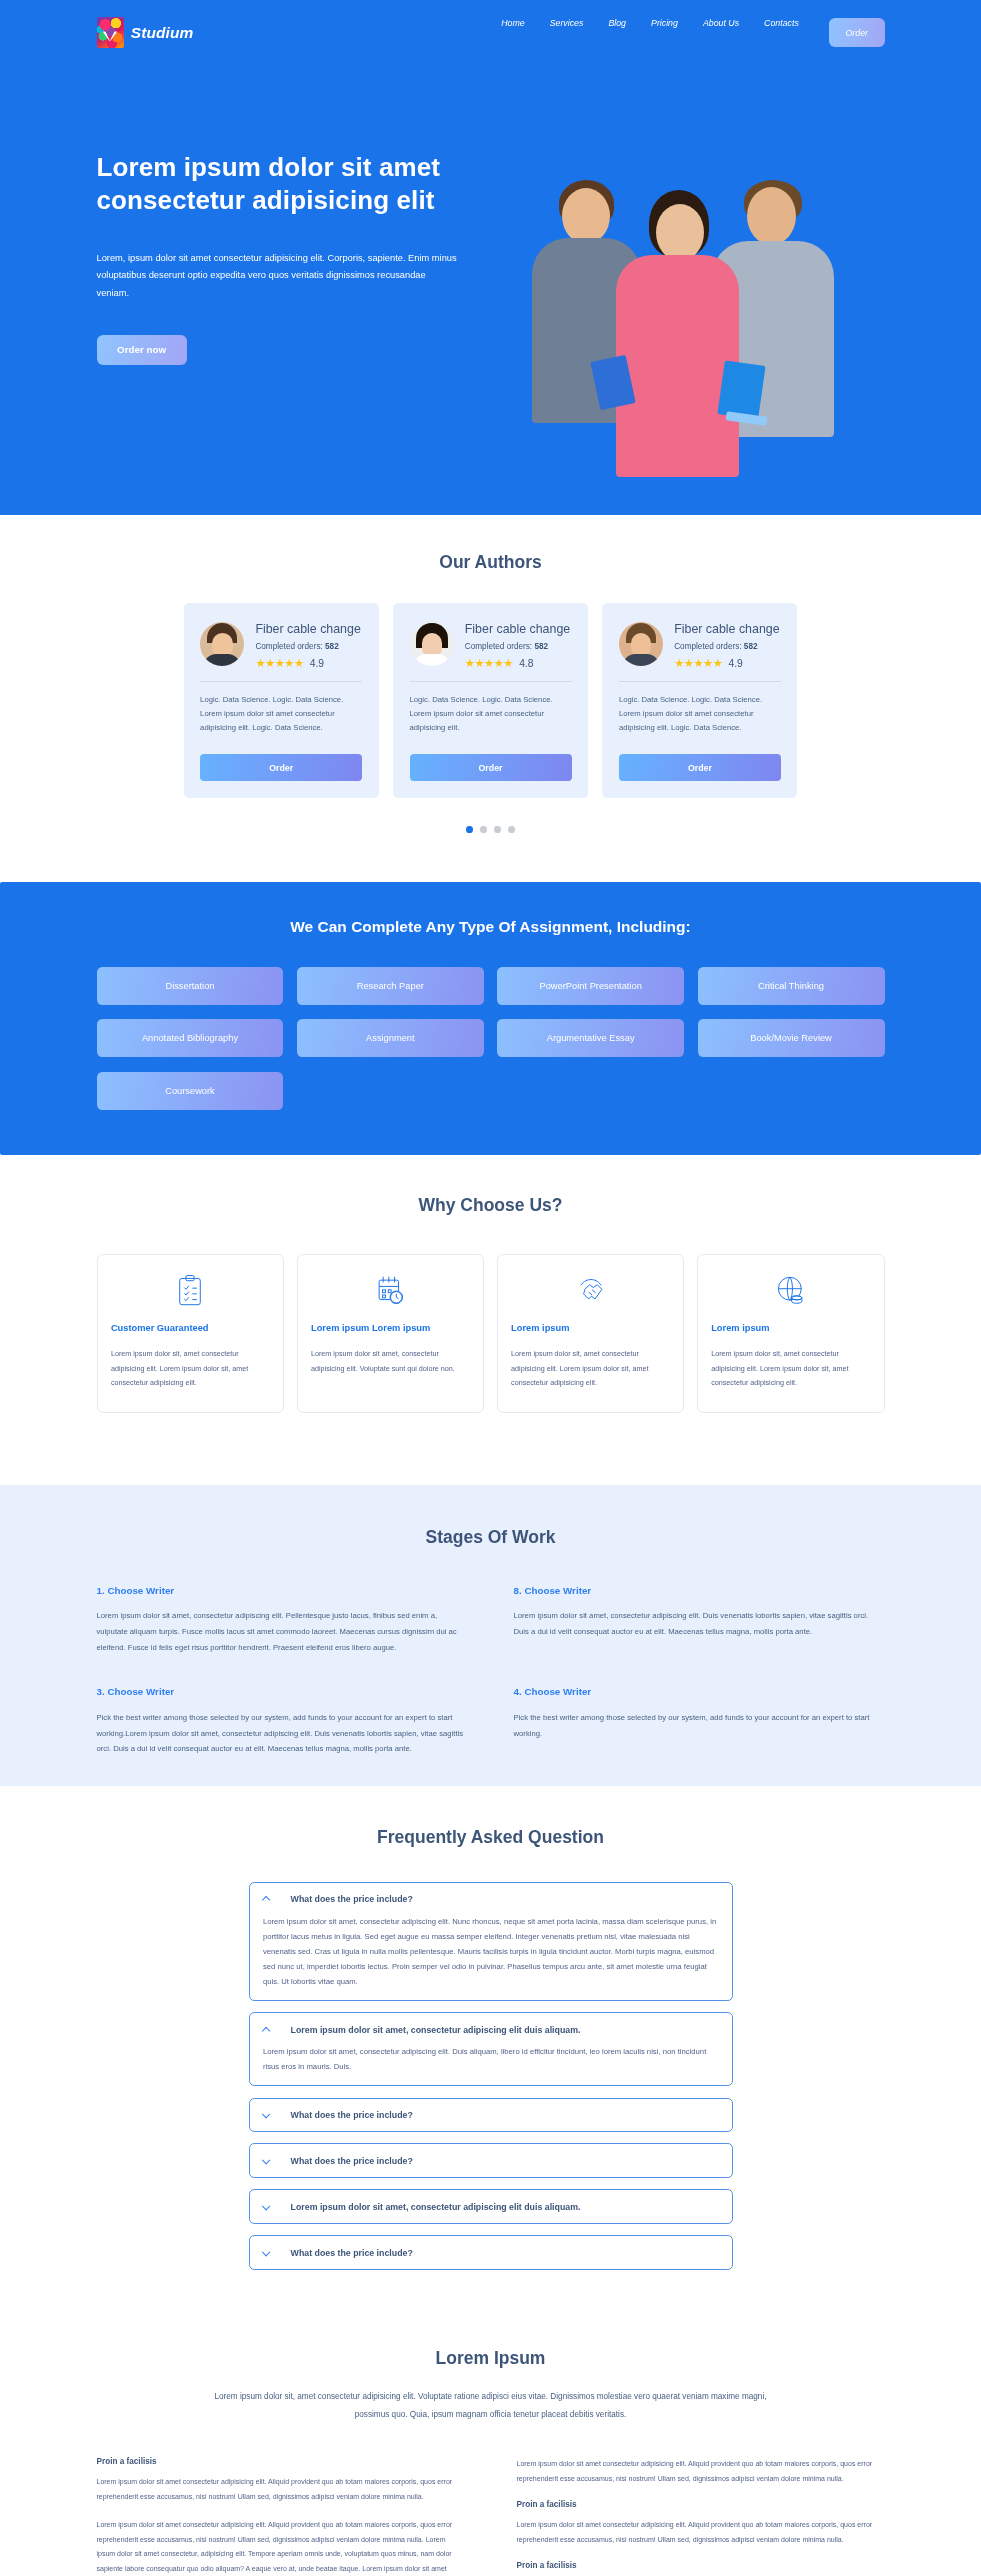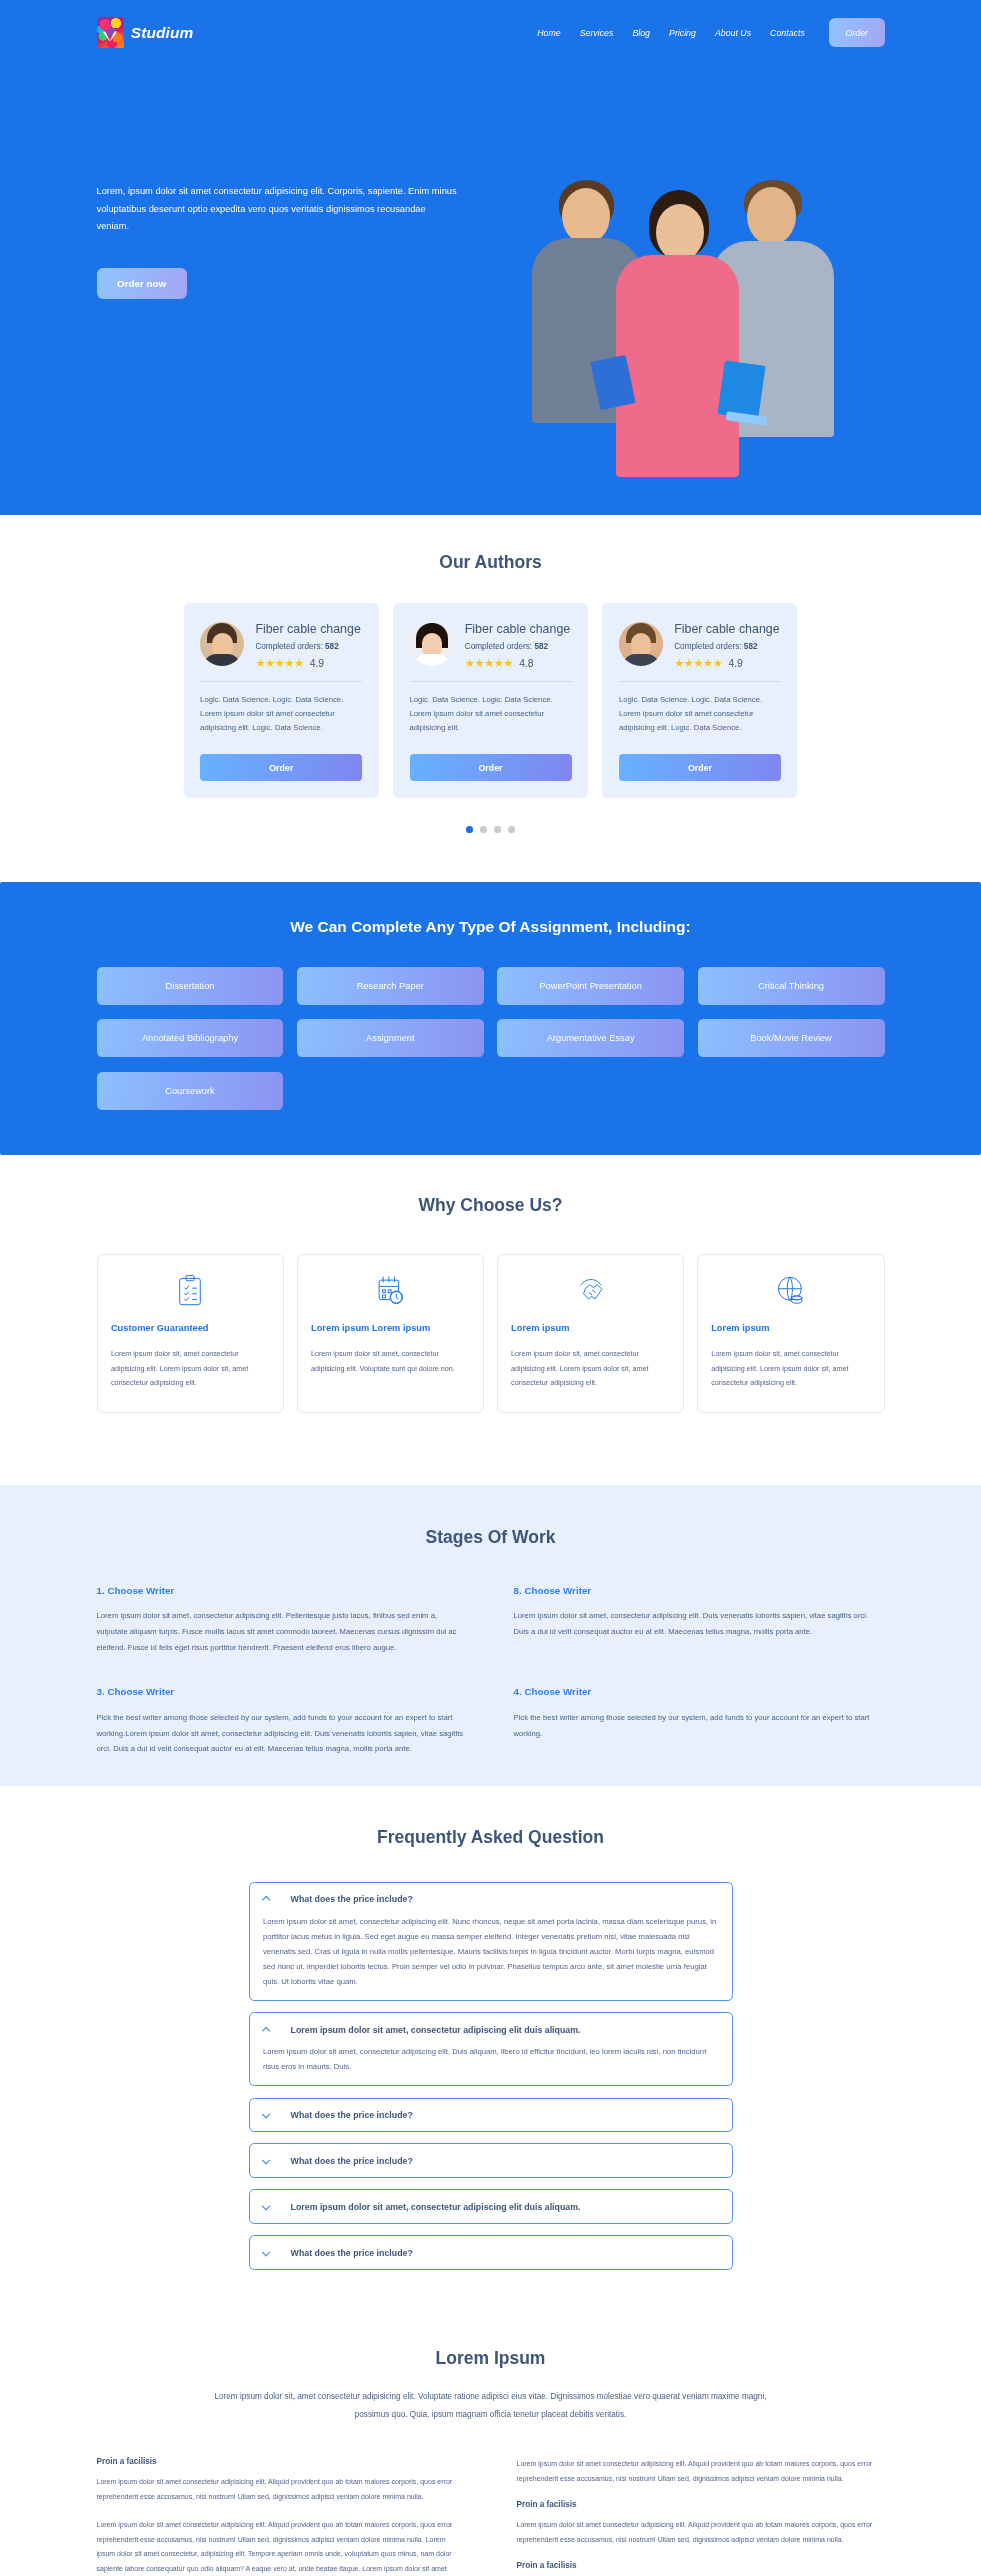--- a/index.html
+++ b/index.html
@@ -46,21 +46,21 @@
     width:14.4px;height:8.2px;
     border-left:2.6px solid #fff;border-right:2.6px solid #fff;border-bottom:2.6px solid #fff;
     transform:skewX(0deg);
     clip-path:polygon(0 0, 18% 0, 50% 100%, 82% 0, 100% 0, 55% 100%, 45% 100%);
     background:#fff;border:0;height:9.3px;
   }
   .brand-name{
     color:#fff;font-size:15.5px;font-weight:bold;letter-spacing:0.1px;
   }
   .nav-links{
-    margin-left:auto;display:flex;align-items:center;gap:19px;
+    margin-left:auto;display:flex;align-items:flex-start;gap:25px;
   }
   .nav-links a{
     color:#fff;text-decoration:none;font-size:8.8px;white-space:nowrap;
   }
   .nav-order{
     background:linear-gradient(100deg,#8fc4ff 0%,#a3a6f5 100%);
     color:#fff;font-size:8.8px;
     padding:9.3px 16.5px;border-radius:6.2px;
     margin-left:5.2px;
   }
@@ -221,20 +221,21 @@
       <a href="#">Blog</a>
       <a href="#">Pricing</a>
       <a href="#">About Us</a>
       <a href="#">Contacts</a>
       <a href="#" class="nav-order">Order</a>
     </nav>
   </div>
 
   <div class="hero-body">
     <div class="hero-left">
+      <h1 class="hero-title">Lorem ipsum dolor sit amet consectetur adipisicing elit</h1>
       <p class="hero-sub">Lorem, ipsum dolor sit amet consectetur adipisicing elit. Corporis, sapiente. Enim minus voluptatibus deserunt optio expedita vero quos veritatis dignissimos recusandae veniam.</p>
       <button class="hero-btn">Order now</button>
     </div>
     <div class="hero-art">
       <div class="stu s1">
         <span class="hair"></span>
           <span class="head"></span>
           <span class="body"></span>
       </div>
       <div class="stu s3">

